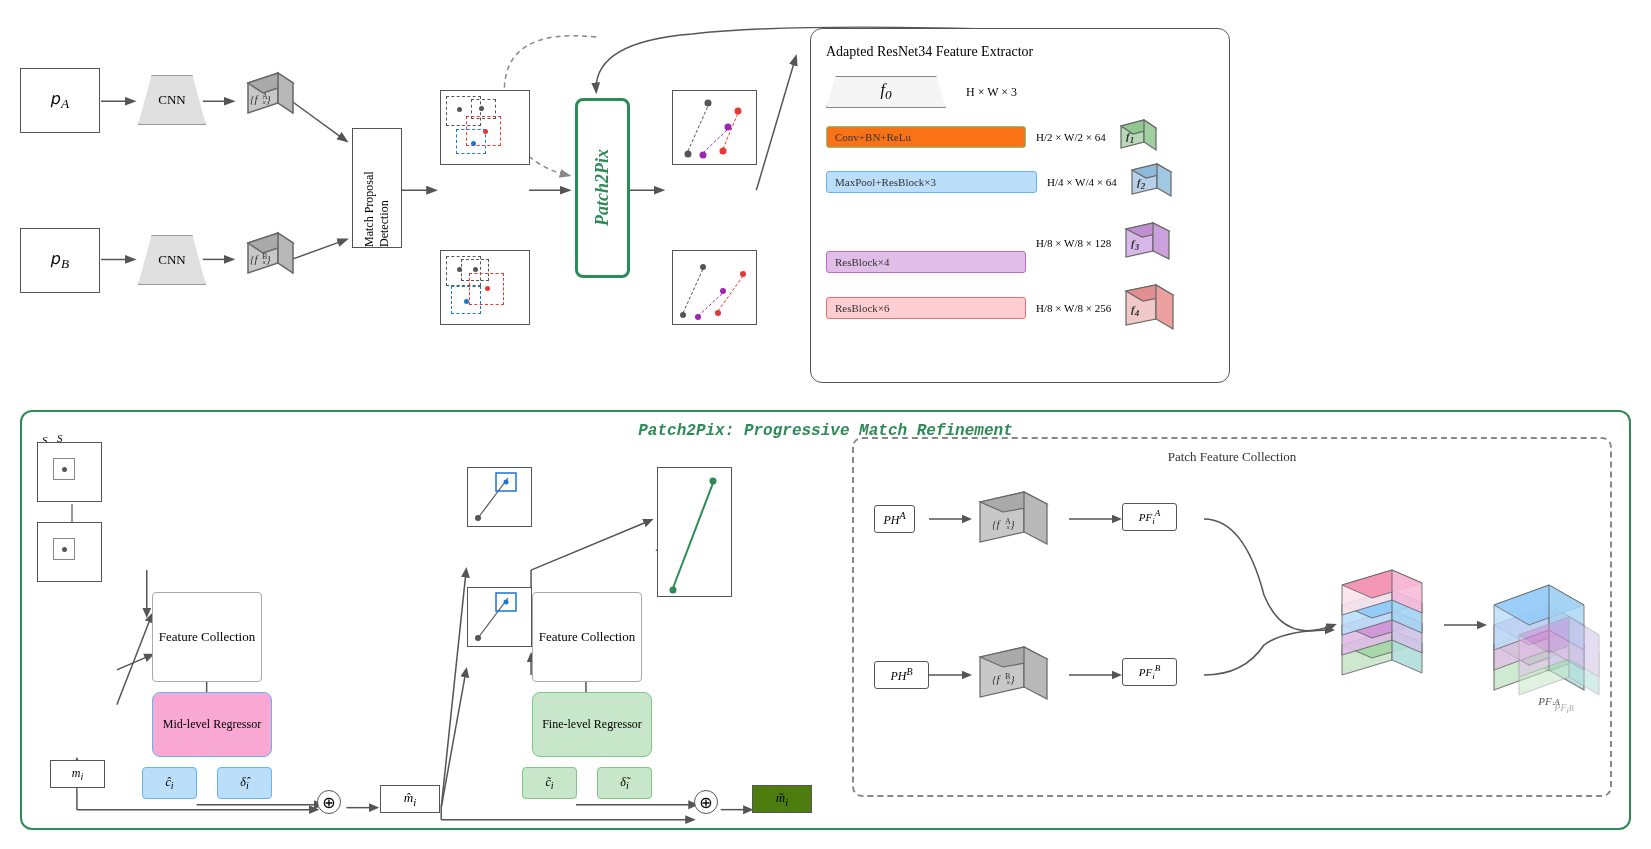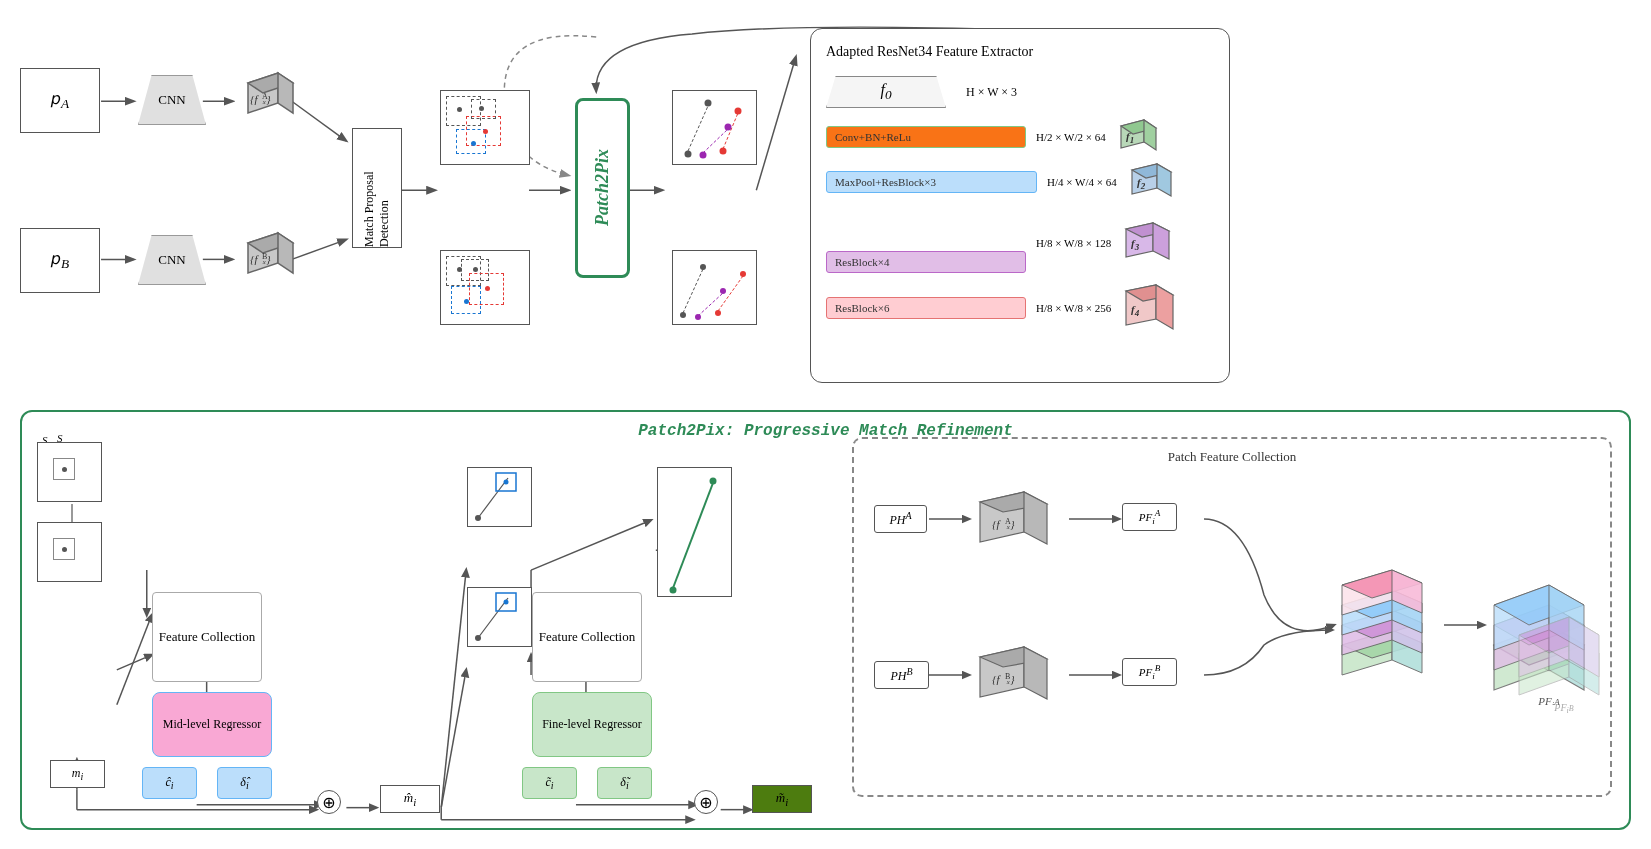--- a/index.html
+++ b/index.html
@@ -555,21 +555,21 @@
       <span style="font-size:13px; font-style:italic;">m̃<sub>i</sub></span>
     </div>
 
     <div class="pfc-box" style="left:830px; top:25px; width:760px; height:360px;">
       <div class="pfc-title">
         <span>Patch Feature Collection</span>
       </div>
 
       <div style="position:relative; height:310px; margin-top:10px;">
 
-        <div style="position:absolute; left:10px; top:30px; width:53px; height:28px; border:1.5px solid #555; background:#fff; display:flex; align-items:center; justify-content:center; border-radius:3px;">
+        <div style="position:absolute; left:10px; top:30px; width:41px; height:28px; border:1.5px solid #555; background:#fff; display:flex; align-items:center; justify-content:center; border-radius:3px;">
           <span style="font-size:12px; font-style:italic;">PH<sup>A</sup></span>
         </div>
 
         <svg style="position:absolute; left:0; top:0; pointer-events:none;" width="760" height="310">
           <defs>
             <marker id="arr4" markerWidth="7" markerHeight="7" refX="5" refY="3" orient="auto">
               <path d="M0,0 L0,6 L7,3 z" fill="#555"></path>
             </marker>
           </defs>
           <line x1="65" y1="44" x2="105" y2="44" stroke="#555" stroke-width="1.5" marker-end="url(#arr4)"></line>

